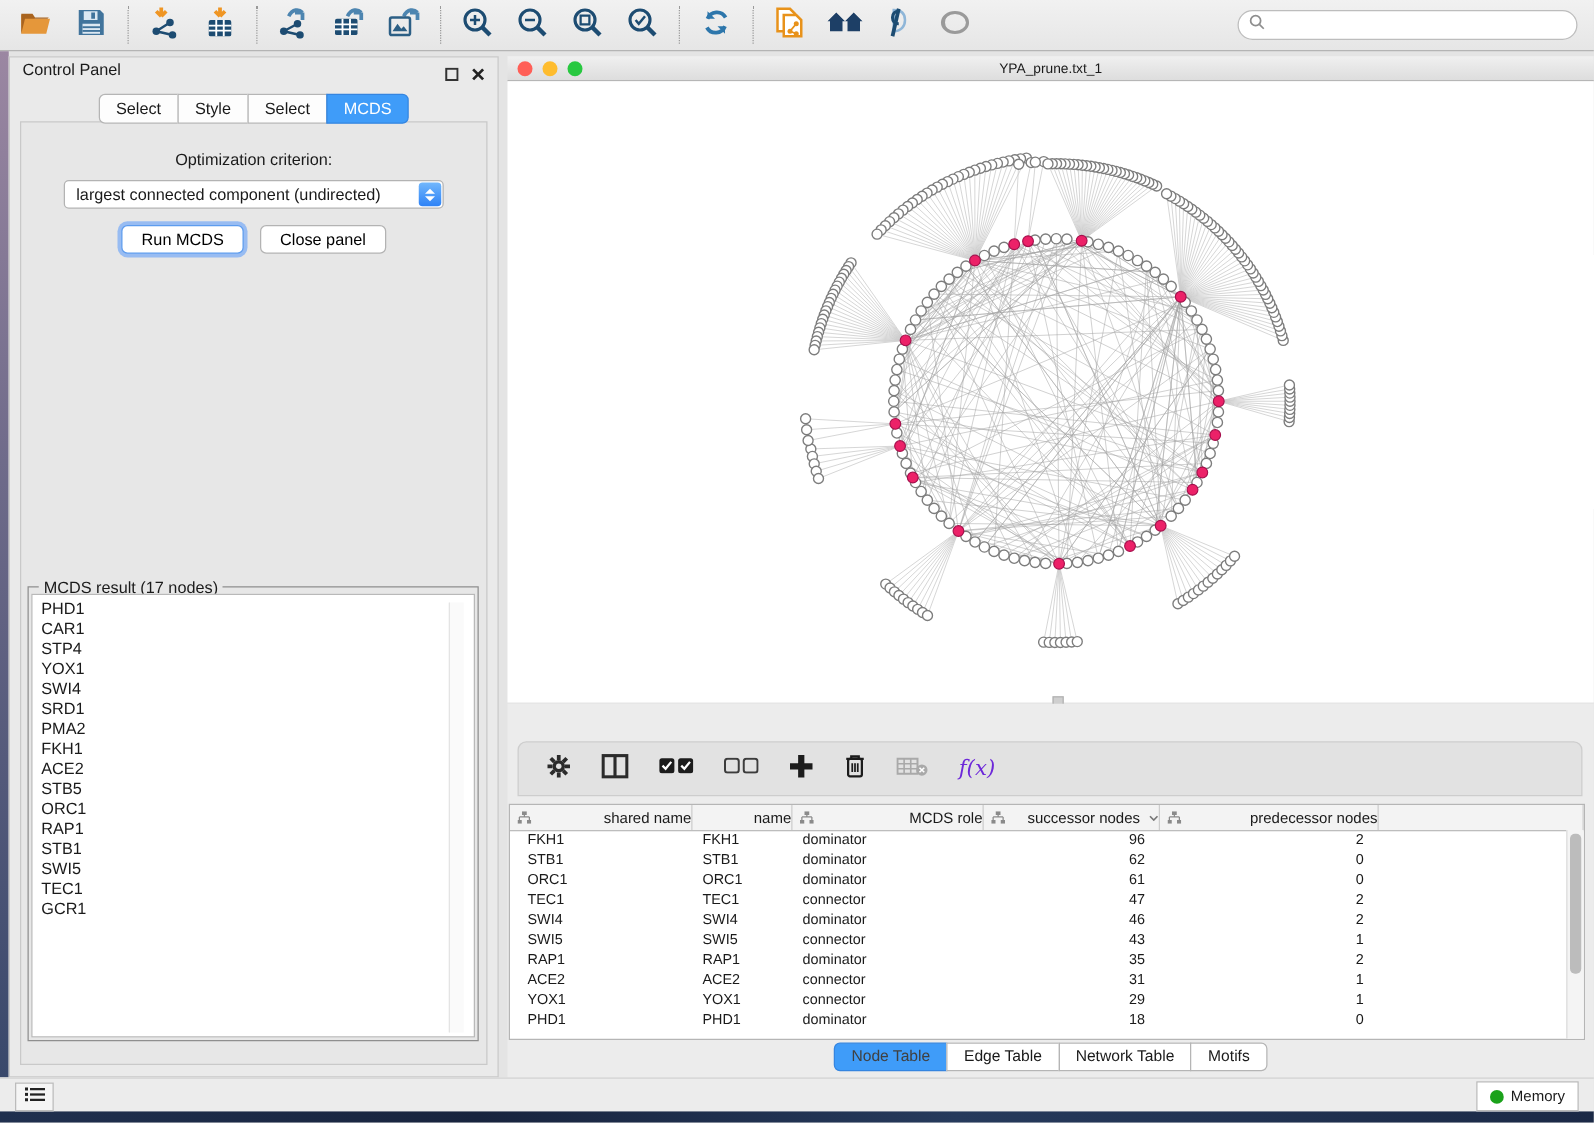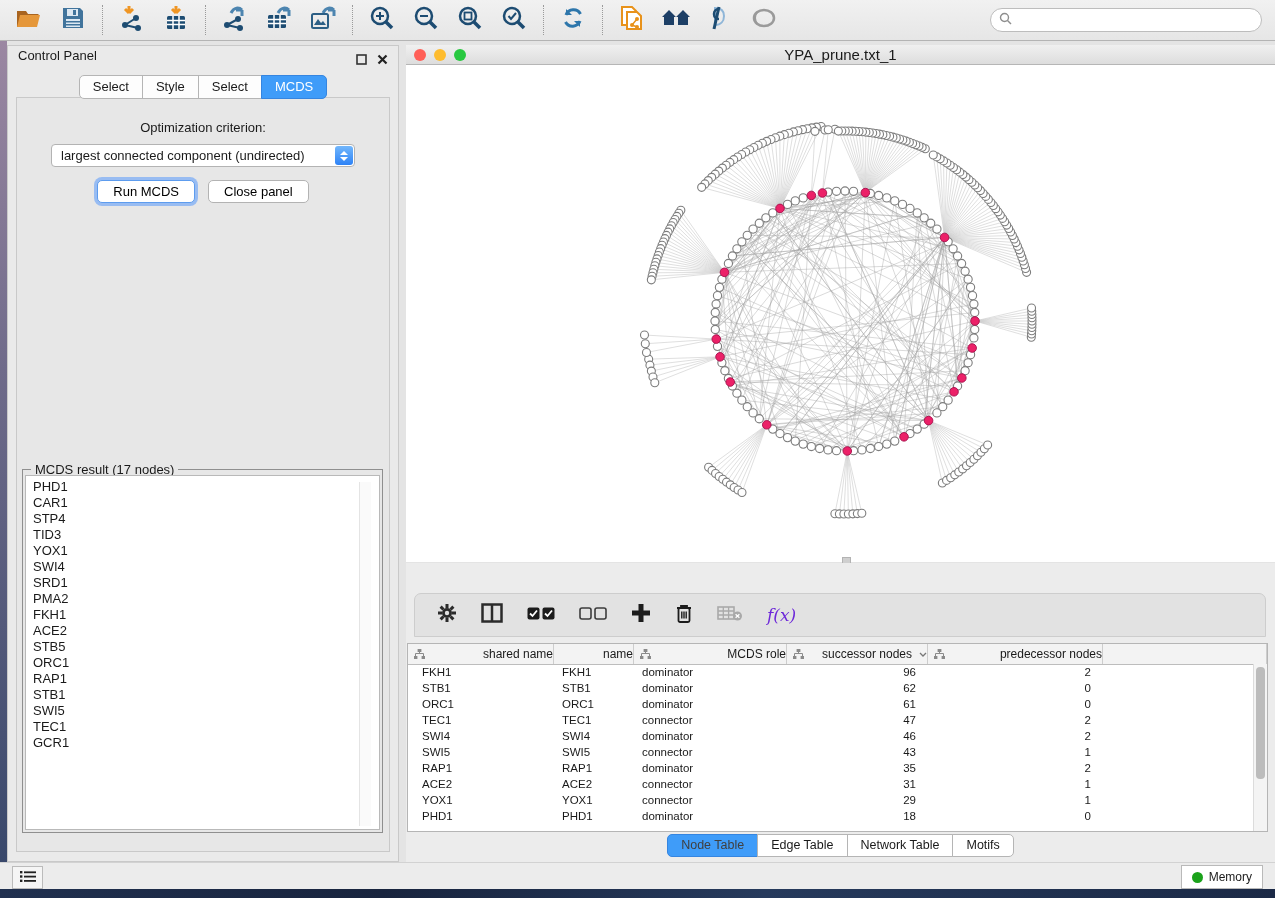--- a/index.html
+++ b/index.html
@@ -51,21 +51,21 @@
   .mac-btn.focused{box-shadow:0 0 0 3px rgba(100,160,250,.6);border-color:#5d9cee;}
   .result-box{position:absolute;left:5px;right:6px;top:371px;bottom:18px;border:1px solid #8f8f8f;}
   .result-legend{position:absolute;top:-8px;left:8px;background:#e7e7e7;padding:0 4px;font-size:13px;}
   .result-list{position:absolute;left:2px;right:2px;top:5px;bottom:2px;background:#fff;border:1px solid #b9b9b9;
     font-size:13px;line-height:16px;padding:3px 0 0 7px;overflow:hidden;}
   .result-scroll{position:absolute;right:8px;top:6px;bottom:3px;width:11px;background:#fafafa;border-left:1px solid #e4e4e4;}
   .mcds-item{height:16px;}
   
   .net-window{position:absolute;left:406px;top:45px;width:869px;height:516px;}
   .title-bar{height:19px;background:linear-gradient(#f0f0f0,#dddddd);border-bottom:1px solid #b6b6b6;
-    position:relative;display:flex;align-items:center;justify-content:center;font-size:15px;text-align:right;}
+    position:relative;display:flex;align-items:center;justify-content:center;font-size:11px;text-align:right;}
   .lights{position:absolute;left:8px;top:0;bottom:0;display:flex;align-items:center;gap:8px;}
   .light{width:12px;height:12px;border-radius:50%;}
   .net-canvas{position:relative;width:869px;height:497px;background:#fff;}
   .net-canvas svg{position:absolute;left:0;top:0;}
   .split-handle{position:absolute;left:436px;bottom:-3px;width:7px;height:6px;background:#cfcfcf;border:1px solid #b3b3b3;}
   
   .table-panel{position:absolute;left:406px;top:563px;width:869px;height:299px;background:#ececec;}
   .tp-header{height:24px;display:flex;align-items:center;padding:2px 12px 0 14px;font-size:13px;}
   .tp-header .ph-icons{margin-left:auto;display:flex;align-items:center;gap:10px;}
   .tp-toolbar{position:absolute;left:8px;right:9px;top:30px;height:44px;background:#e2e2e2;
@@ -293,21 +293,20 @@
       <button class="mac-btn focused">Run MCDS</button>
       <button class="mac-btn">Close panel</button>
     </div>
     <div class="result-box">
       <div class="result-legend">MCDS result (17 nodes)</div>
       <div class="result-list">
         <div class="result-scroll"></div>
       <div class="mcds-item">PHD1</div>
           <div class="mcds-item">CAR1</div>
           <div class="mcds-item">STP4</div>
-          <div class="mcds-item">TID3</div>
           <div class="mcds-item">YOX1</div>
           <div class="mcds-item">SWI4</div>
           <div class="mcds-item">SRD1</div>
           <div class="mcds-item">PMA2</div>
           <div class="mcds-item">FKH1</div>
           <div class="mcds-item">ACE2</div>
           <div class="mcds-item">STB5</div>
           <div class="mcds-item">ORC1</div>
           <div class="mcds-item">RAP1</div>
           <div class="mcds-item">STB1</div>

